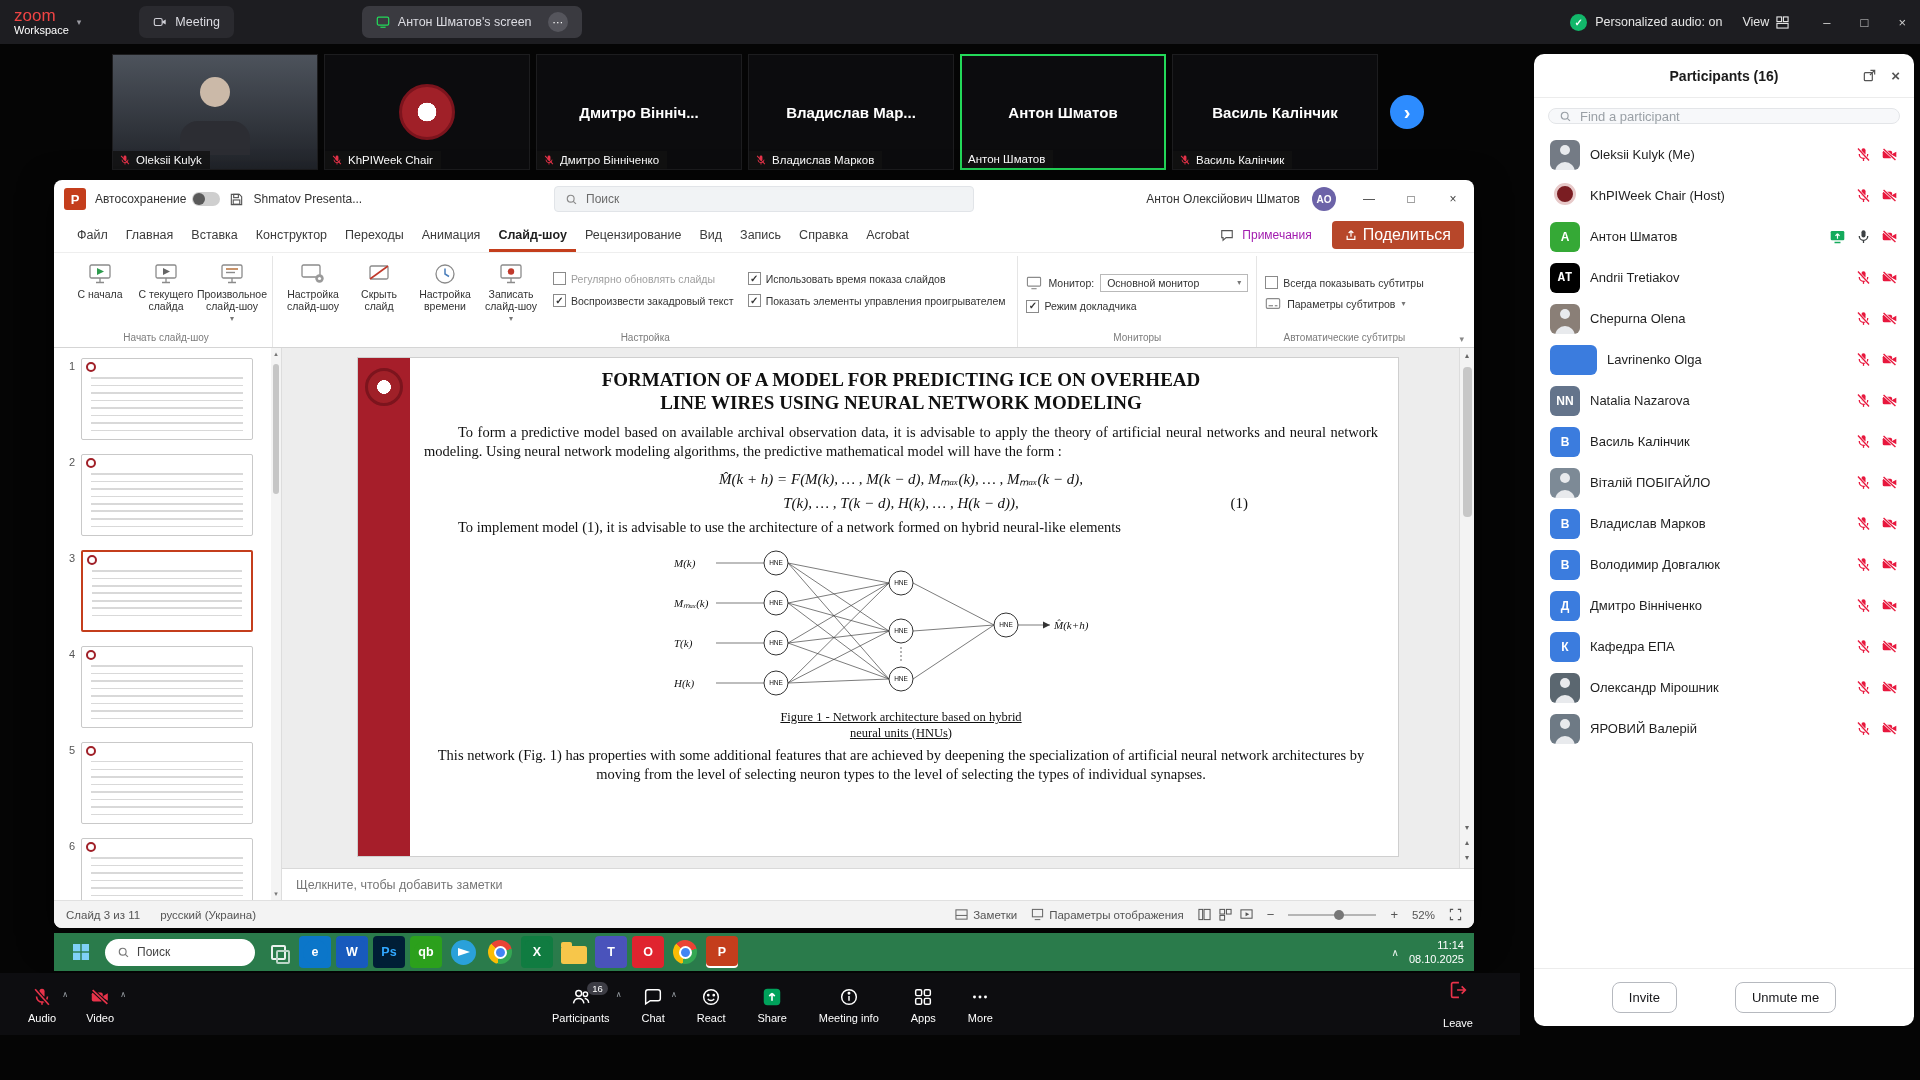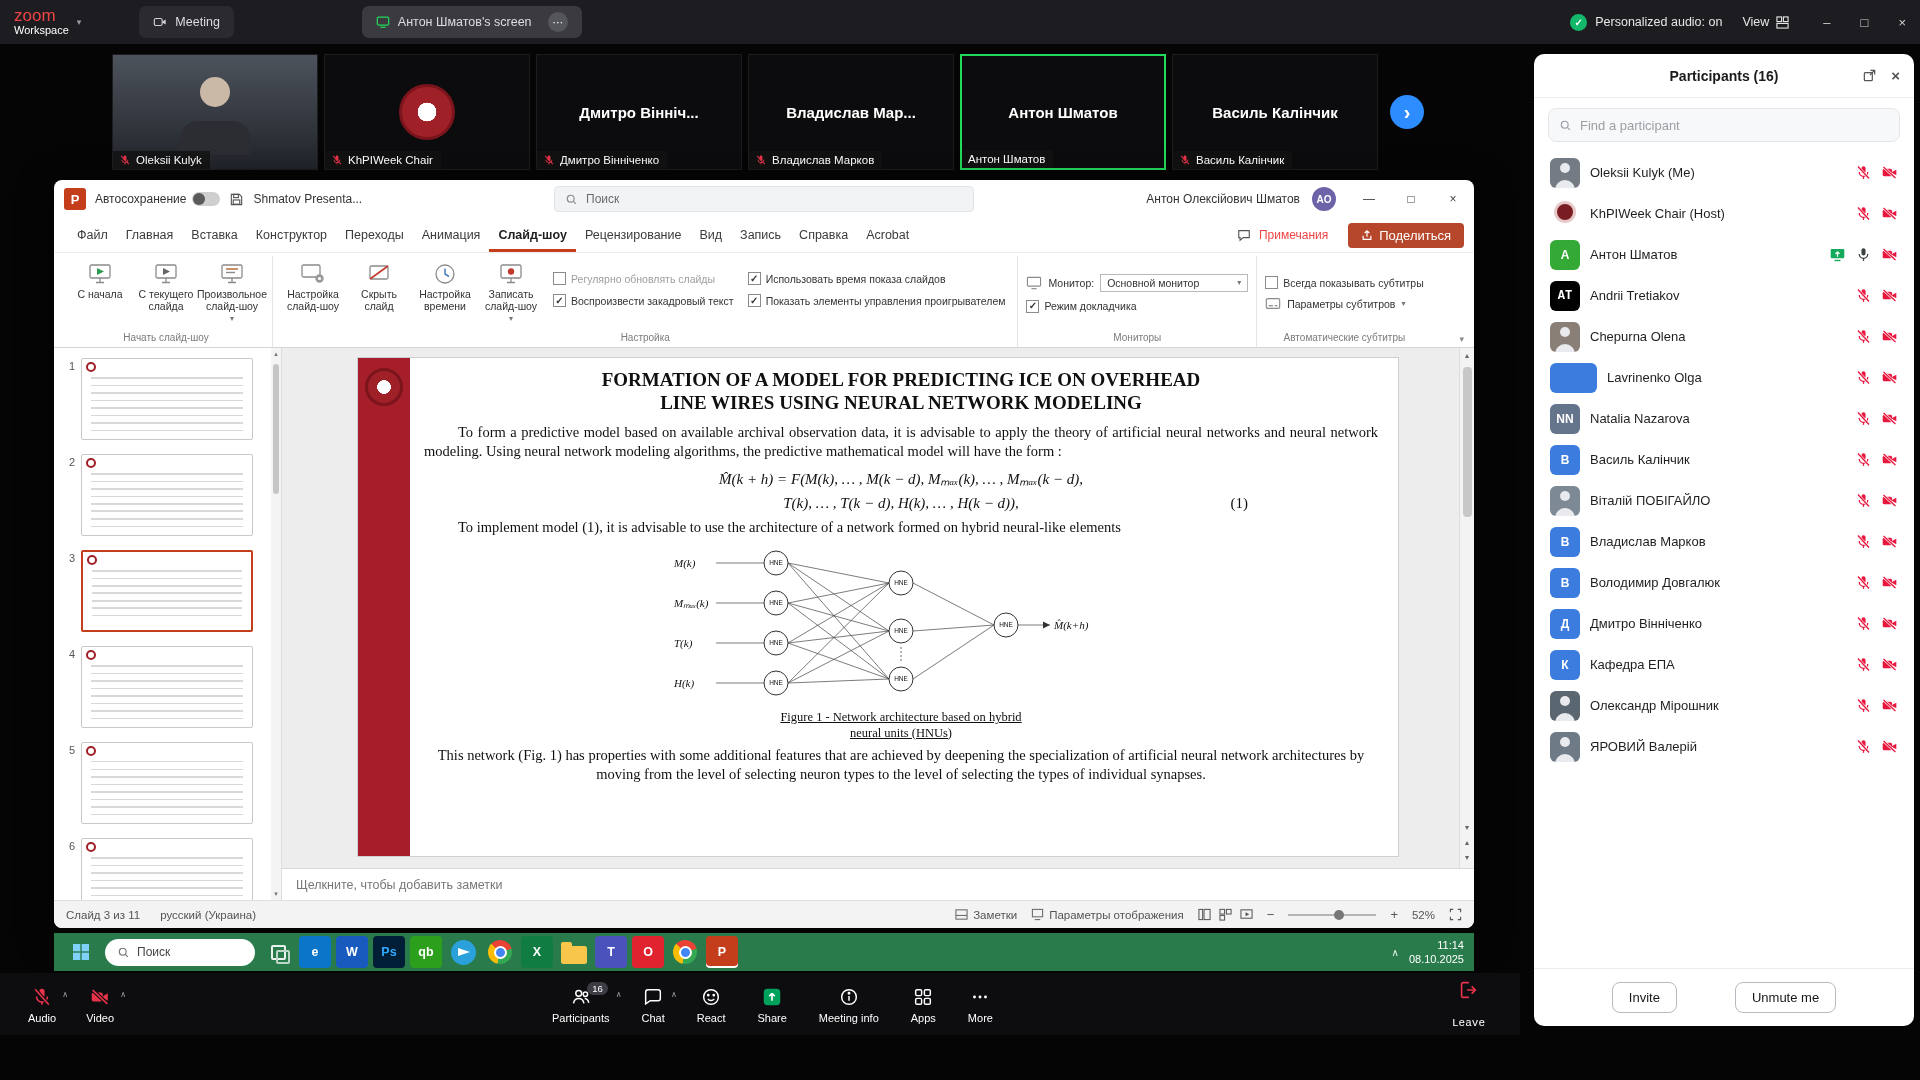--- a/index.html
+++ b/index.html
@@ -70,23 +70,23 @@
   .account-avatar { width:24px; height:24px; border-radius:50%; background:#6c63a8; color:#fff;
     font-size:10px; display:grid; place-items:center; font-weight:bold; }
   .ppt-winctl { display:flex; height:100%; }
   .ppt-winctl span { width:42px; height:100%; display:grid; place-items:center; font-size:12px; color:#444; }
 
   .ppt-menubar { height:34px; display:flex; align-items:center; padding:0 10px 0 14px; font-size:12.5px; flex:none; }
   .menu-left { display:flex; align-items:flex-end; height:100%; }
   .menu-item { padding:8px 9px 7px; color:#3b3b3b; border-bottom:3px solid transparent; }
   .menu-item.active { color:#1f1f1f; font-weight:bold; border-bottom-color:#c43e1c; }
   .menu-right { margin-left:auto; display:flex; align-items:center; gap:10px; }
-  .comments-btn { display:flex; align-items:center; gap:8px; font-size:12px; color:#ef4444; padding:4px 10px; }
+  .comments-btn { display:flex; align-items:center; gap:8px; font-size:12px; color:#a21caf; padding:4px 10px; }
   .share-btn { display:flex; align-items:center; gap:6px; background:#b7472a; color:#fff; border:none;
-    border-radius:4px; padding:5px 13px; font-size:13px; }
+    border-radius:4px; padding:5px 13px; font-size:16px; }
 
   .ppt-ribbon { height:96px; background:#fff; border-top:1px solid #eee; border-bottom:1px solid #d5d5d5;
     display:flex; padding:3px 6px 0; position:relative; overflow:hidden; flex:none; }
   .rib-group { display:flex; flex-direction:column; padding:0 8px; border-right:1px solid #e5e5e5; }
   .rib-content { flex:1; display:flex; align-items:flex-start; gap:2px; }
   .rib-content.col { flex-direction:column; justify-content:center; gap:8px; }
   .rib-name { height:17px; line-height:15px; text-align:center; font-size:10px; color:#7c7c7c; flex:none; }
   .rib-bigbtn { width:64px; display:flex; flex-direction:column; align-items:center; gap:2px;
     padding:5px 1px 0; font-size:10.5px; line-height:1.12; text-align:center; color:#333; }
   .rib-caret { font-size:8px; color:#777; }
@@ -184,30 +184,30 @@
   .ztoolbar { position:absolute; left:0; top:973px; width:1520px; height:62px; background:#0d0d10; }
   .zt-left { position:absolute; left:16px; top:0; height:100%; display:flex; align-items:center; gap:6px; }
   .zt-center { position:absolute; left:540px; top:0; height:100%; display:flex; align-items:center; gap:8px; }
   .zt-item { display:flex; flex-direction:column; align-items:center; gap:4px; color:#fff; font-size:11px;
     position:relative; padding:6px 12px 4px; }
   .zt-chev { position:absolute; right:0; top:10px; color:#9aa0a6; font-size:8px; }
   .zt-ic { position:relative; height:22px; display:grid; place-items:center; }
   .zt-icon { width:22px; height:22px; }
   .zt-badge { position:absolute; top:-4px; right:-16px; background:#3c3c44; color:#fff; font-size:9.5px;
     border-radius:8px; padding:0 5px; line-height:13px; }
-  .zt-leave { position:absolute; right:35px; top:0; height:100%; display:flex; flex-direction:column;
-    justify-content:center; align-items:center; gap:16px; color:#fff; font-size:11px;font-family:Liberation Mono, monospace; }
+  .zt-leave { position:absolute; right:47px; top:0; height:100%; display:flex; flex-direction:column;
+    justify-content:center; align-items:center; gap:16px; color:#fff; font-size:11px; }
 
   
   .panel { position:absolute; left:1534px; top:54px; width:380px; height:972px; background:#fff;
     border-radius:10px; display:flex; flex-direction:column; overflow:hidden; }
   .panel-header { height:44px; flex:none; display:flex; align-items:center; justify-content:center;
     position:relative; border-bottom:1px solid #ececec; font-size:14px; font-weight:bold; color:#1b1b1b; }
   .ph-icons { position:absolute; right:14px; display:flex; gap:14px; align-items:center; color:#555; }
-  .panel-search { margin:10px 14px 8px; height:34px; background:#f7f8fa; border:1px solid #e3e5e8;
+  .panel-search { margin:10px 14px 8px; height:16px; background:#f7f8fa; border:1px solid #e3e5e8;
     border-radius:8px; display:flex; align-items:center; gap:8px; padding:0 10px; color:#9aa0a6; font-size:13px; flex:none; }
   .plist { flex:1; overflow:hidden; padding-top:2px; }
   .prow { height:41px; display:flex; align-items:center; padding:0 16px; gap:10px; }
   .pavatar { width:30px; height:30px; border-radius:6px; display:grid; place-items:center; color:#fff;
     font-size:12px; font-weight:bold; position:relative; overflow:hidden; flex:none; background:#3b7cde; }
   .pavatar.photo::before { content:""; position:absolute; top:5px; left:50%; transform:translateX(-50%);
     width:10px; height:10px; border-radius:50%; background:#e8eaed; }
   .pavatar.photo::after { content:""; position:absolute; bottom:-5px; left:50%; transform:translateX(-50%);
     width:20px; height:13px; border-radius:10px 10px 0 0; background:#e8eaed; }
   .pavatar.logo::before { content:""; width:16px; height:16px; border-radius:50%;

